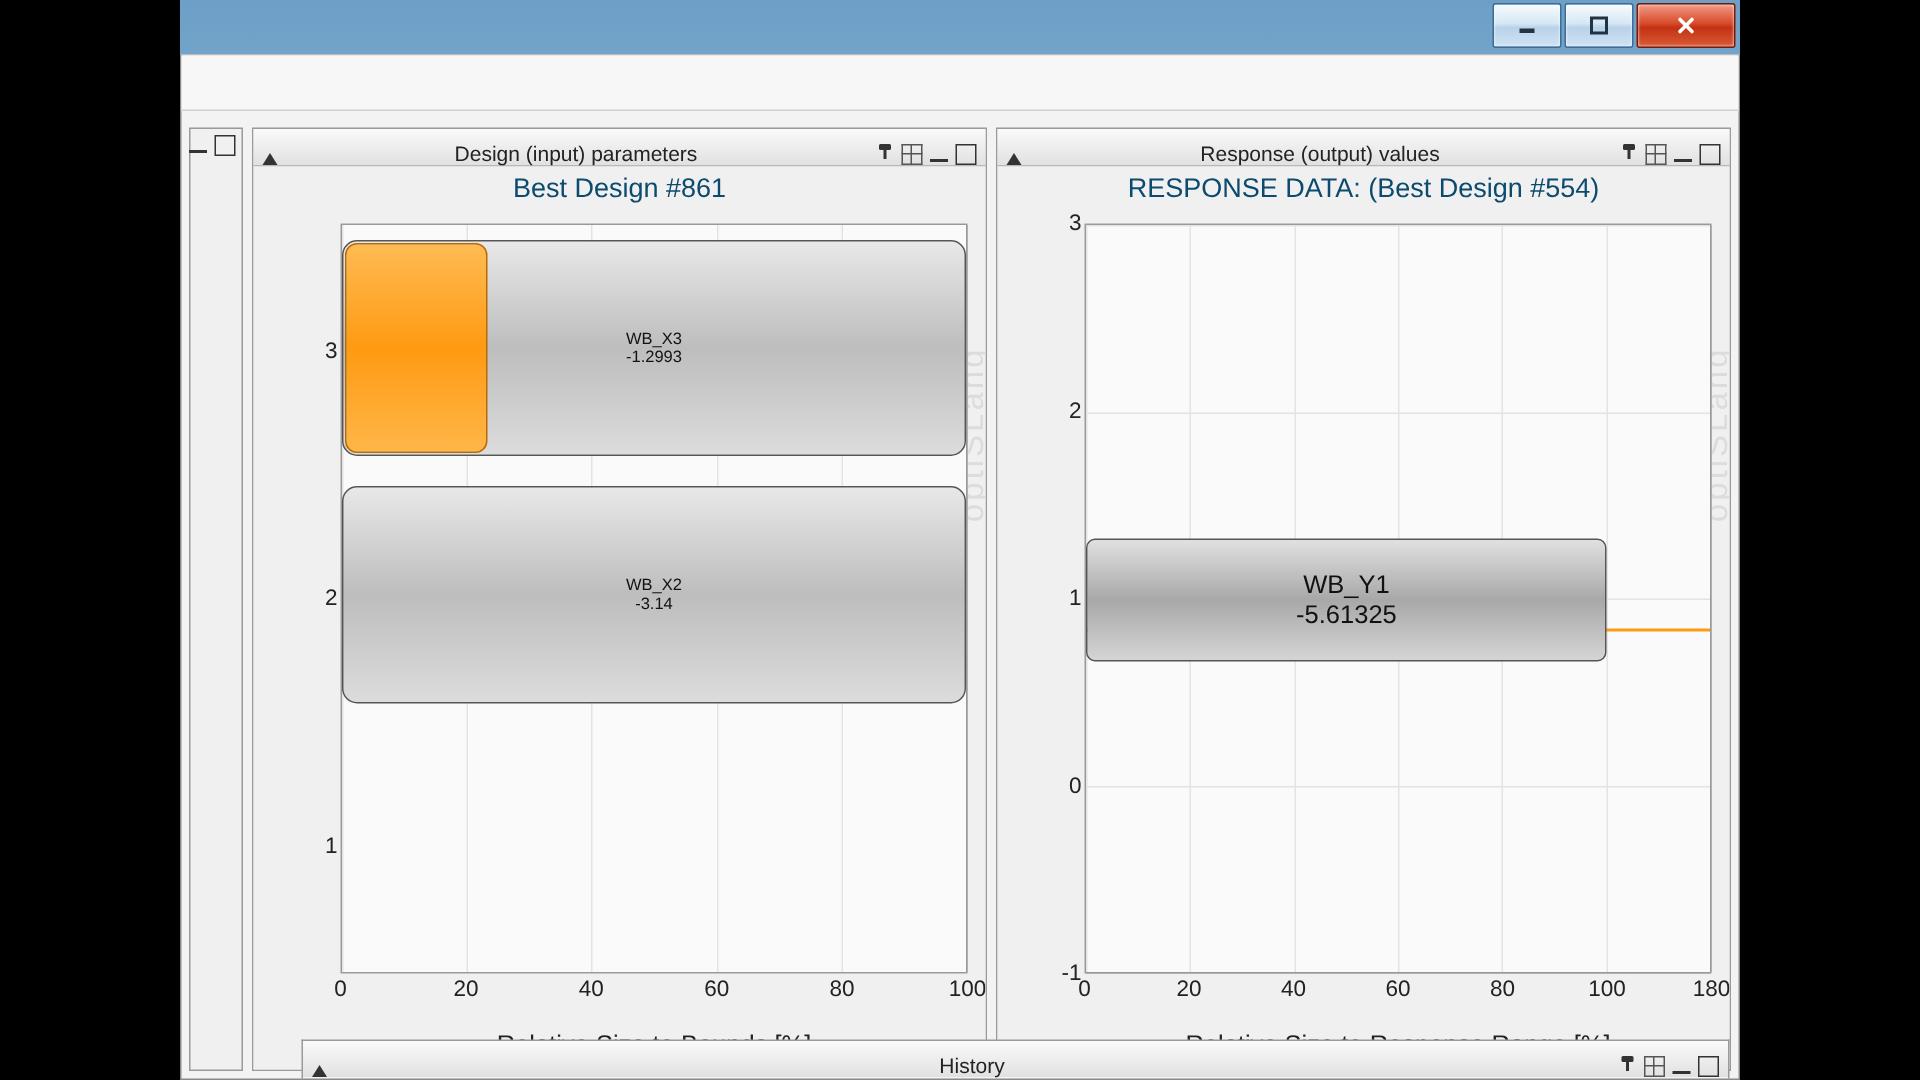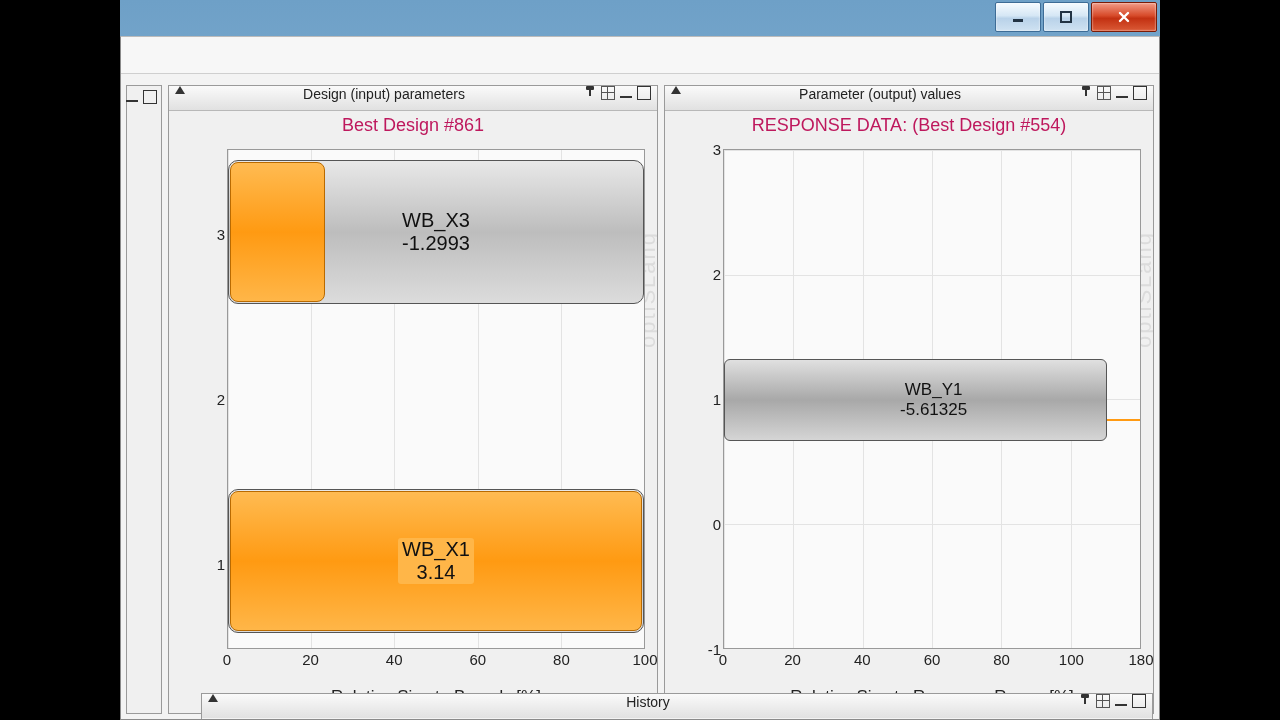--- a/index.html
+++ b/index.html
@@ -28,56 +28,56 @@
 
   
   .panels{position:absolute;left:5px;right:5px;top:48px;bottom:5px;display:flex;gap:6px;}
 
   
   .partial-left{width:34px;border:1px solid #9a9a9a;background:#f0f0f0;position:relative;flex:none;}
   .partial-left .mini{position:absolute;right:4px;top:4px;display:flex;gap:4px;}
 
   .panel{flex:1 1 0;border:1px solid #9a9a9a;background:#f0f0f0;display:flex;flex-direction:column;min-width:0;}
   .panel-hdr{height:24px;background:linear-gradient(180deg,#fafafa,#e1e1e1);
-    border-bottom:1px solid #b8b8b8;display:flex;align-items:flex-start;padding:0 6px;gap:20px;}
+    border-bottom:1px solid #b8b8b8;display:flex;align-items:flex-end;padding:0 6px;gap:20px;}
   .panel-hdr .triangle{width:0;height:0;border-left:5px solid transparent;border-right:5px solid transparent;border-bottom:8px solid #333;}
   .panel-hdr .title{flex:1;text-align:center;font-size:14px;color:#222;}
   .panel-hdr .ctrls{display:flex;gap:4px;align-items:center;}
   .pin{width:14px;height:14px;position:relative;}
   .pin::before{content:"";position:absolute;left:6px;top:1px;width:2px;height:9px;background:#333;}
   .pin::after{content:"";position:absolute;left:3px;top:0;width:8px;height:4px;background:#333;border-radius:1px;}
   .grid-icon{width:14px;height:14px;background:
      linear-gradient(#555,#555) 0 0/14px 1px no-repeat,
      linear-gradient(#555,#555) 0 6px/14px 1px no-repeat,
      linear-gradient(#555,#555) 0 13px/14px 1px no-repeat,
      linear-gradient(#555,#555) 0 0/1px 14px no-repeat,
      linear-gradient(#555,#555) 6px 0/1px 14px no-repeat,
      linear-gradient(#555,#555) 13px 0/1px 14px no-repeat;}
   .dash{width:14px;height:14px;position:relative;}
   .dash::after{content:"";position:absolute;left:1px;top:10px;width:12px;height:2px;background:#333;}
   .sq{width:12px;height:12px;border:1.5px solid #333;}
   .panel-body{flex:1;position:relative;background:#f0f0f0;overflow:hidden;}
-  .chart-title{position:absolute;left:0;right:0;top:4px;text-align:center;font-size:18px;color:#be185d;}
+  .chart-title{position:absolute;left:0;right:0;top:4px;text-align:center;font-size:18px;color:#0c4a6e;}
   .plot{position:absolute;left:58px;right:12px;top:38px;bottom:64px;
     background:#fafafa;border:1px solid #999;}
   .ylabel{position:absolute;left:6px;top:50%;transform:translateY(-50%) rotate(-90deg);
     transform-origin:center;font-size:16px;color:#222;white-space:nowrap;}
   .xlabel{position:absolute;left:58px;right:12px;bottom:6px;text-align:center;font-size:17px;color:#222;}
   .xticks{position:absolute;left:58px;right:12px;bottom:44px;height:18px;}
   .xtick{position:absolute;top:0;font-size:15px;color:#222;transform:translateX(-50%);}
   .yticks{position:absolute;top:38px;bottom:64px;left:34px;width:22px;}
   .ytick{position:absolute;right:0;font-size:15px;color:#222;transform:translateY(-50%);}
   
   .bar-slot{position:absolute;left:0;right:0;height:29%;border:1px solid #555;border-radius:10px;
     background:linear-gradient(180deg,#e8e8e8 0%,#bdbdbd 50%,#dcdcdc 100%);
     display:flex;align-items:center;justify-content:center;box-sizing:border-box;}
   .bar-fill{position:absolute;left:1px;top:1px;bottom:1px;border-radius:8px;
     background:linear-gradient(180deg,#ffbb52 0%,#ff9a12 50%,#ffb648 100%);
     border:1px solid #b96a00;box-sizing:border-box;}
-  .bar-label{position:relative;z-index:2;text-align:center;font-size:20px;line-height:1.15;color:#111;
+  .bar-label{position:relative;z-index:2;text-align:center;font-size:11px;line-height:1.15;color:#111;
     background:rgba(255,255,255,0);padding:0 4px;}
   .bar-label.hl{background:#ffb648;border-radius:3px;}
   
   .resp-slot{position:absolute;border:1px solid #555;border-radius:6px;
     background:linear-gradient(180deg,#e0e0e0 0%,#a8a8a8 50%,#d5d5d5 100%);
     display:flex;align-items:center;justify-content:center;font-size:17px;line-height:1.15;color:#111;}
   .grid-v{position:absolute;top:0;bottom:0;border-left:1px solid #e3e3e3;}
   .grid-h{position:absolute;left:0;right:0;border-top:1px solid #e3e3e3;}
   .target-line{position:absolute;left:0;right:0;border-top:2px solid #ff9a12;}
   .watermark{position:absolute;color:#dcdcdc;font-size:22px;writing-mode:vertical-rl;
@@ -147,27 +147,26 @@
           <div class="grid-v" style="left:80%"></div>
             <div class="grid-v" style="left:100%;border-left:1px solid #999;"></div>
 
           <div class="bar-slot" style="top:2%;">
             <div class="bar-fill" style="width:23%;"></div>
             <div class="bar-label">
               <span>WB_X3</span><br><span>-1.2993</span>
             </div>
           </div>
 
-
-          <div class="bar-slot" style="top:68%;">
-            <div class="bar-fill" style="width:calc(100% - 2px);"></div>
-            <div class="bar-label hl">
-              <span>WB_X1</span><br><span>3.14</span>
+          <div class="bar-slot" style="top:35%;">
+            <div class="bar-label">
+              <span>WB_X2</span><br><span>-3.14</span>
             </div>
           </div>
+
         </div>
 
         <div class="yticks">
           <span class="ytick" style="top:83%;">1</span>
           <span class="ytick" style="top:50%;">2</span>
           <span class="ytick" style="top:17%;">3</span>
         </div>
         <div class="xticks">
           <span class="xtick" style="left:0%;">0</span>
           <span class="xtick" style="left:20%;">20</span>
@@ -176,21 +175,21 @@
           <span class="xtick" style="left:80%;">80</span>
           <span class="xtick" style="left:100%;">100</span>
         </div>
         <div class="xlabel">Relative Size to Bounds [%]</div>
       </div>
     </div>
 
     <div class="panel">
       <div class="panel-hdr">
         <span class="triangle"></span>
-        <span class="title">Parameter (output) values</span>
+        <span class="title">Response (output) values</span>
         <span class="ctrls">
           <span class="pin"></span>
           <span class="grid-icon"></span>
           <span class="dash"></span>
           <span class="sq"></span>
         </span>
       </div>
       <div class="panel-body">
         <div class="chart-title">RESPONSE DATA: (Best Design #554)</div>
         <div class="watermark" style="right:-4px;top:120px;">optiSLang</div>
@@ -207,21 +206,21 @@
           <div class="grid-v" style="left:100%;border-left:1px solid #999;"></div>
 
           <div class="grid-h" style="top:0%"></div>
           <div class="grid-h" style="top:25%"></div>
           <div class="grid-h" style="top:50%"></div>
           <div class="grid-h" style="top:75%"></div>
           <div class="grid-h" style="top:100%;border-top:1px solid #999;"></div>
 
           <div class="target-line" style="top:54%;"></div>
 
-          <div class="resp-slot" style="left:0;width:83%;top:42%;height:16%;padding-left:36px;">
+          <div class="resp-slot" style="left:0;width:83%;top:42%;height:16%;">
             <div style="text-align:center;">
               <span>WB_Y1</span><br><span>-5.61325</span>
             </div>
           </div>
         </div>
 
         <div class="yticks">
           <span class="ytick" style="top:100%;">-1</span>
           <span class="ytick" style="top:75%;">0</span>
           <span class="ytick" style="top:50%;">1</span>

